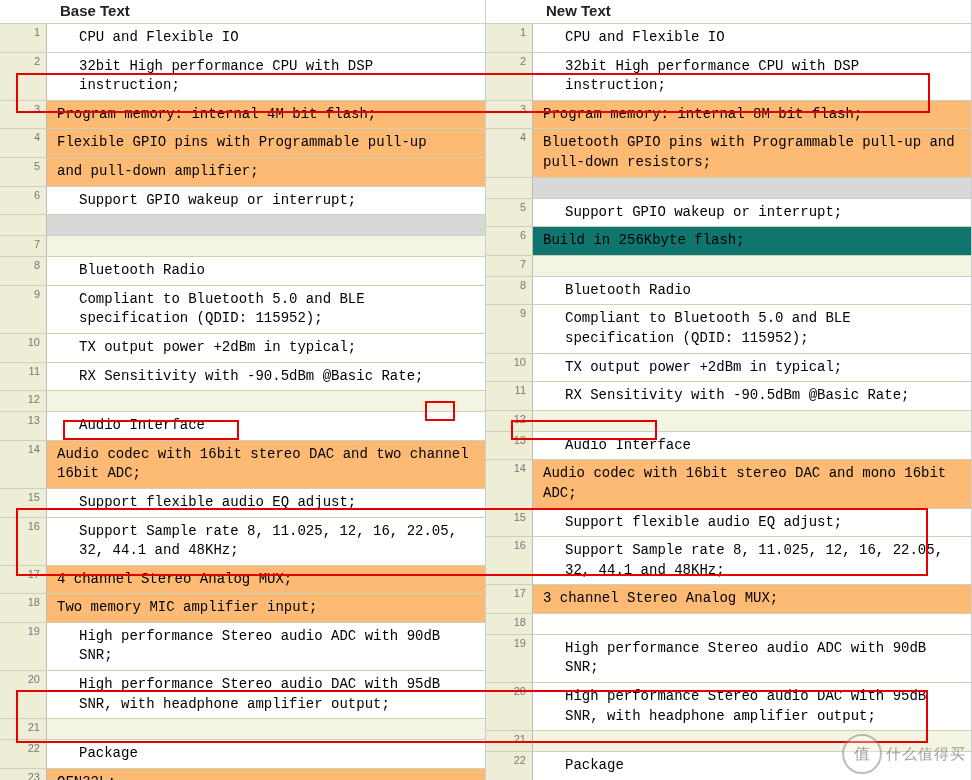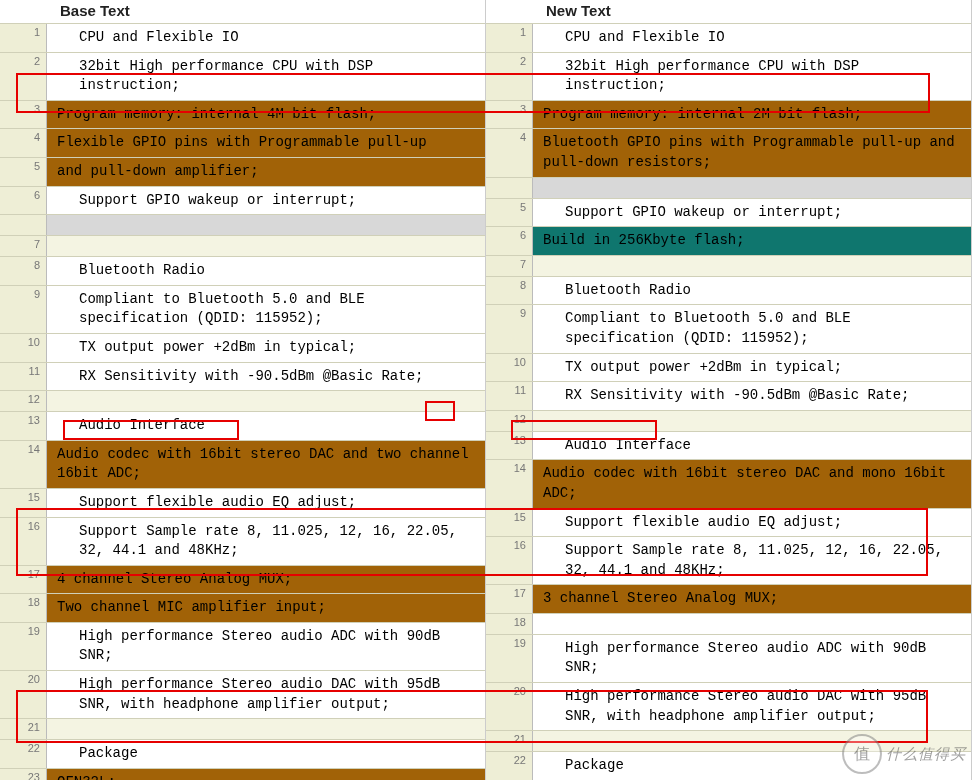--- a/index.html
+++ b/index.html
@@ -46,21 +46,21 @@
   .lineno.blank {
     color: transparent;
   }
   .content {
     flex: 1;
     padding: 4px 8px 4px 10px;
     white-space: pre-wrap;
     line-height: 1.4;
   }
   .bg-normal   { background: #ffffff; padding-left: 32px; }
-  .bg-changed  { background: #a16207; }
+  .bg-changed  { background: #fdba74; }
   .bg-added    { background: #0f766e; }
   .bg-empty    { background: #d8d8d8; }
   .bg-blankrow { background: #f4f4e2; }
   .row-sep {
     border-top: 1px solid #d0d0b8;
   }
   .redbox {
     position: absolute;
     border: 2px solid #e60000;
     pointer-events: none;
@@ -86,21 +86,20 @@
     border-radius: 50%;
     display: flex;
     align-items: center;
     justify-content: center;
     font-size: 16px;
     background: rgba(255,255,255,0.6);
   }
   .watermark-text {
     font-size: 15px;
     letter-spacing: 1px;
-    font-style: italic;
   }
   .page-wrap {
     position: relative;
     width: 972px;
     height: 780px;
     overflow: hidden;
   }
 </style>
 </head>
 <body>
@@ -176,21 +175,21 @@
         <div class="line row-sep">
           <div class="lineno">16</div>
           <div class="content bg-normal">Support Sample rate 8, 11.025, 12, 16, 22.05, 32, 44.1 and 48KHz;</div>
         </div>
         <div class="line row-sep">
           <div class="lineno">17</div>
           <div class="content bg-changed">4 channel Stereo Analog MUX;</div>
         </div>
         <div class="line row-sep">
           <div class="lineno">18</div>
-          <div class="content bg-changed">Two channel MIC amplifier input;</div>
+          <div class="content bg-changed">Two memory MIC amplifier input;</div>
         </div>
         <div class="line row-sep">
           <div class="lineno">19</div>
           <div class="content bg-normal">High performance Stereo audio ADC with 90dB SNR;</div>
         </div>
         <div class="line row-sep">
           <div class="lineno">20</div>
           <div class="content bg-normal">High performance Stereo audio DAC with 95dB SNR, with headphone amplifier output;</div>
         </div>
         <div class="line row-sep">
@@ -219,21 +218,21 @@
     <div class="line row-sep">
           <div class="lineno">1</div>
           <div class="content bg-normal">CPU and Flexible IO</div>
         </div>
         <div class="line row-sep">
           <div class="lineno">2</div>
           <div class="content bg-normal">32bit High performance CPU with DSP instruction;</div>
         </div>
         <div class="line row-sep">
           <div class="lineno">3</div>
-          <div class="content bg-changed">Program memory: internal 2M bit flash;</div>
+          <div class="content bg-changed">Program memory: internal 8M bit flash;</div>
         </div>
         <div class="line row-sep">
           <div class="lineno">4</div>
           <div class="content bg-changed">Bluetooth GPIO pins with Programmable pull-up and pull-down resistors;</div>
         </div>
         <div class="line row-sep">
           <div class="lineno blank"></div>
           <div class="content bg-empty"></div>
         </div>
         <div class="line row-sep">

